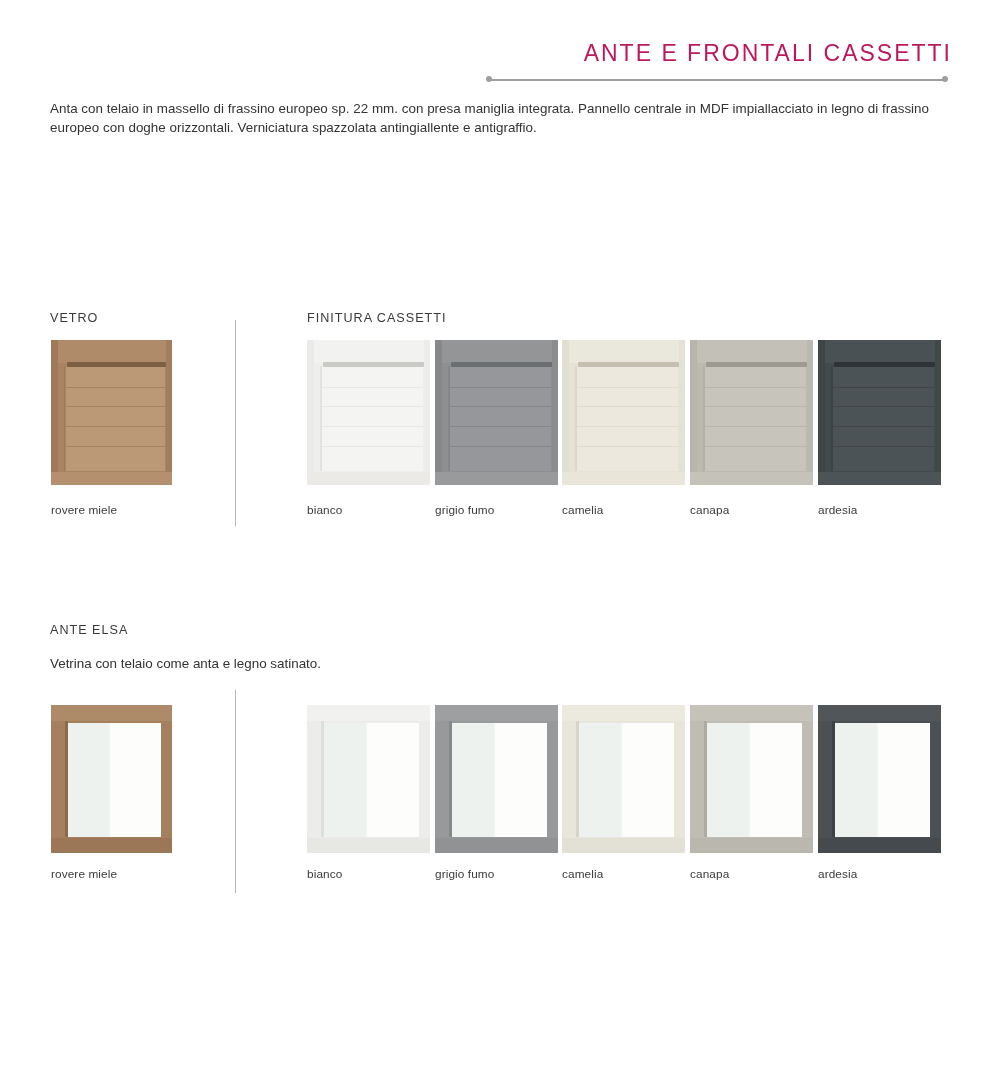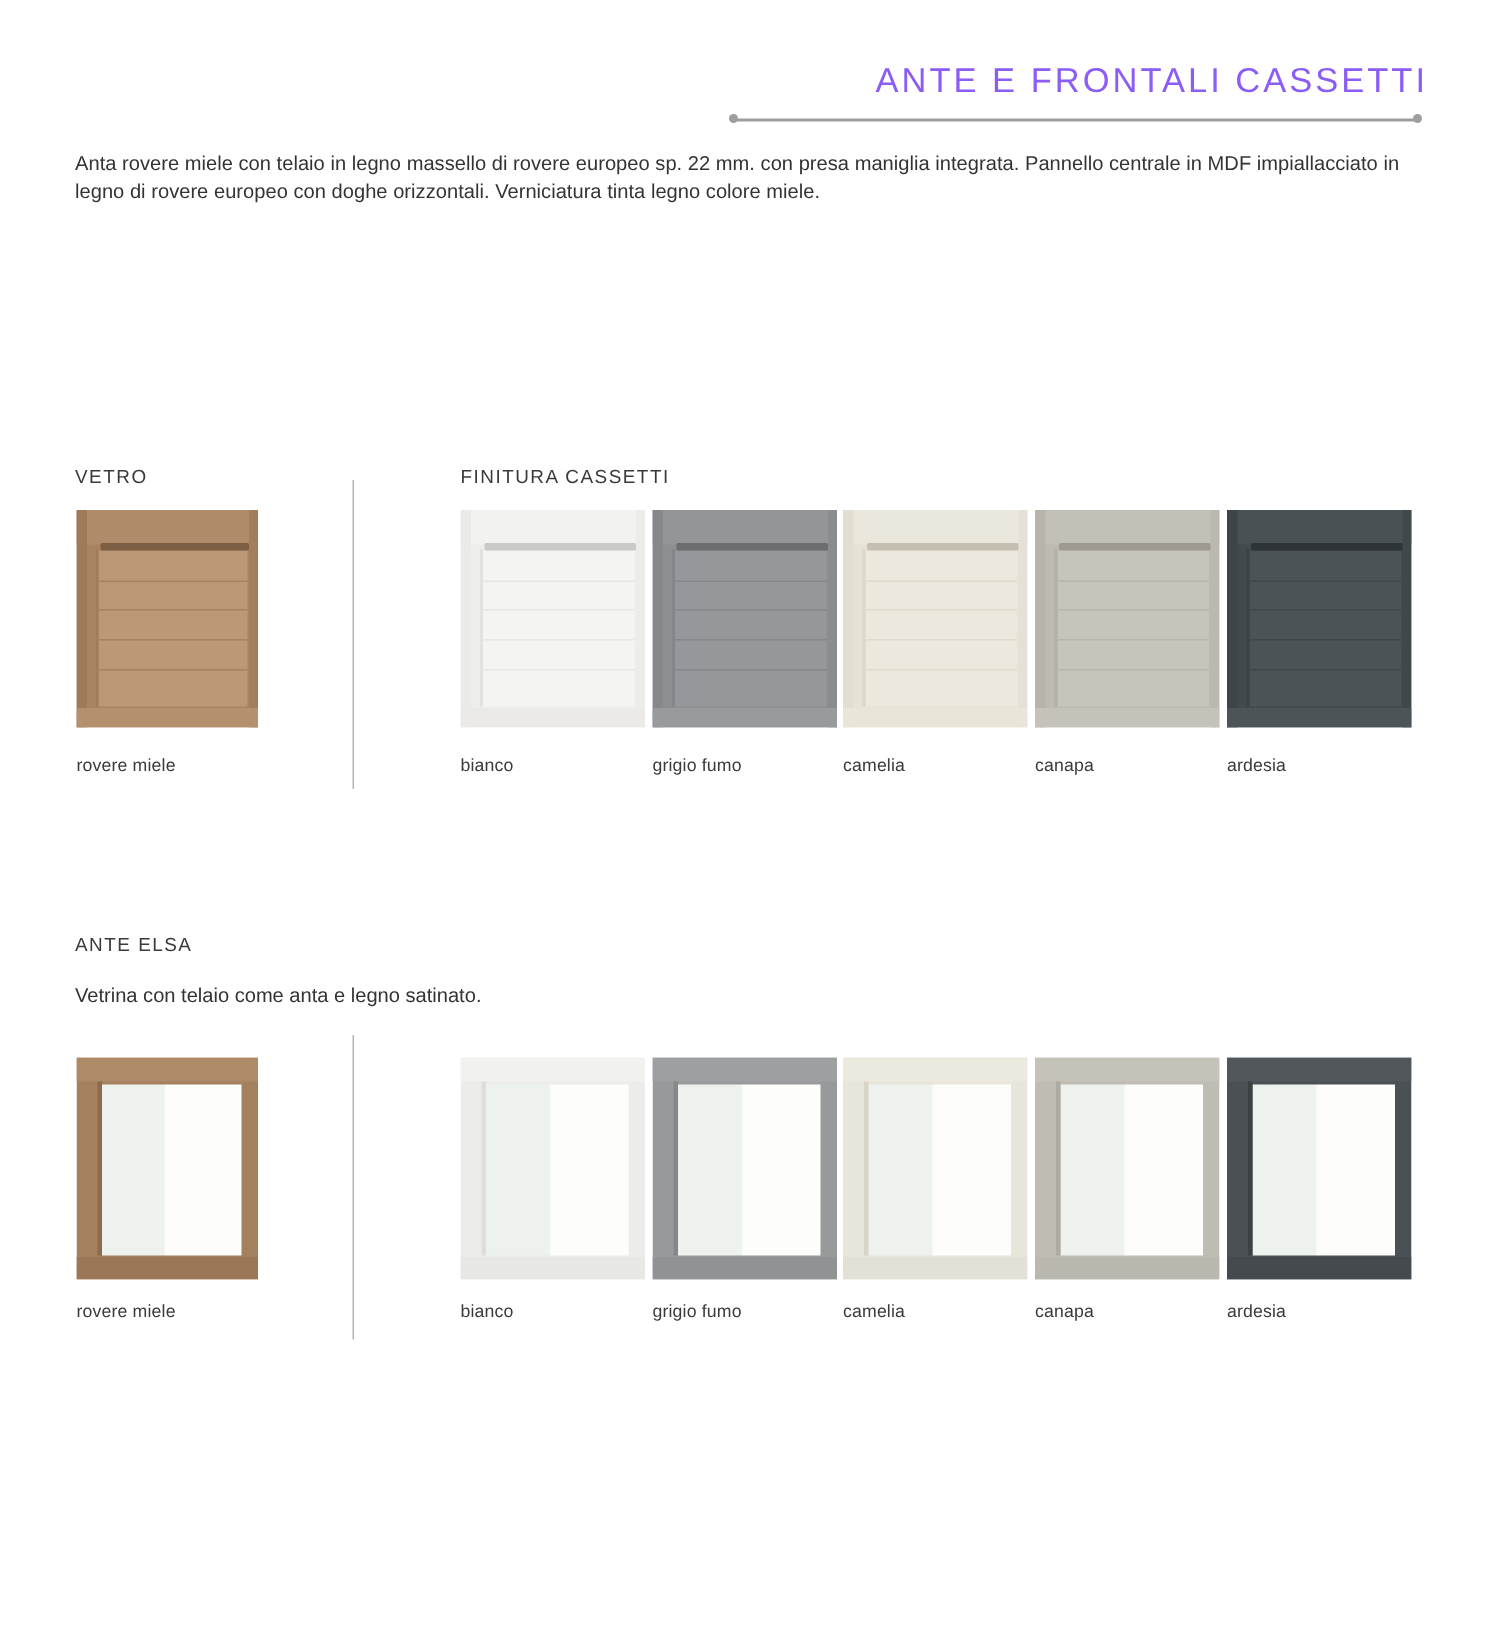--- a/index.html
+++ b/index.html
@@ -32,21 +32,21 @@
     color: #6b6b6b;
     line-height: 1;
     font-family: "Liberation Sans", sans-serif;
   }
   .header-title {
     position: absolute;
     right: 48px; top: 40px;
     font-size: 23px;
     font-weight: 400;
     letter-spacing: 2.0px;
-    color: #8b5cf6;
+    color: #be185d;
     white-space: nowrap;
   }
   .header-rule {
     position: absolute;
     left: 486px; top: 76px;
     width: 462px;
     height: 7px;
   }
   .header-rule .rule-line {
     position: absolute;
@@ -206,21 +206,21 @@
 <div class="header">
   <div class="header-title">ANTE E FRONTALI CASSETTI</div>
   <div class="header-rule">
     <div class="rule-dot left"></div>
     <div class="rule-line"></div>
     <div class="rule-dot right"></div>
   </div>
 </div>
 
 <div class="intro">
-  <p>Anta rovere miele con telaio in legno massello di rovere europeo sp. 22 mm. con presa maniglia integrata. Pannello centrale in MDF impiallacciato in legno di rovere europeo con doghe orizzontali. Verniciatura tinta legno colore miele.</p>
+  <p>Anta con telaio in massello di frassino europeo sp. 22 mm. con presa maniglia integrata. Pannello centrale in MDF impiallacciato in legno di frassino europeo con doghe orizzontali. Verniciatura spazzolata antingiallente e antigraffio.</p>
 </div>
 
 <div class="section-label" style="left:50px; top:311px;">VETRO</div>
 <div class="section-label" style="left:307px; top:311px;">FINITURA CASSETTI</div>
 
 <div class="vdivider" style="left:235px; top:320px; height:206px;"></div>
 
 <div class="swatch" style="left:51px; top:340px; width:121px; height:145px;">
   <div class="door">
     <div class="d-outer" style="background:#a98463;"></div>

